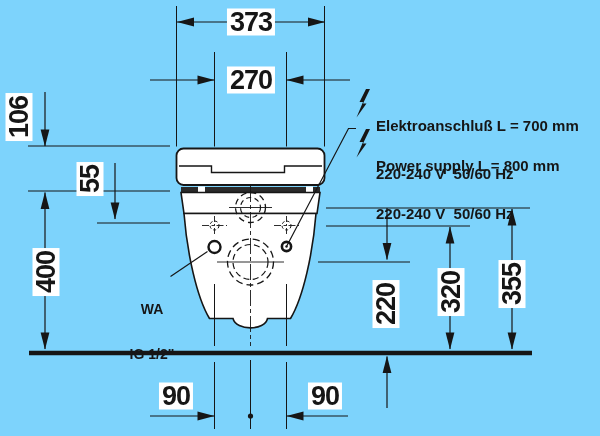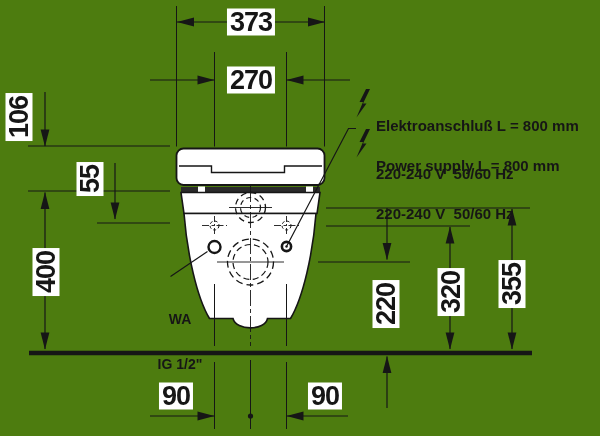--- a/index.html
+++ b/index.html
@@ -1,17 +1,17 @@
 <!DOCTYPE html>
 <html><head>
 <meta charset="utf-8">
 <style>
   html,body{margin:0;padding:0;background:#ffffff;}
   .canvas{
-    position:relative;width:600px;height:436px;background:#4d7c0f;overflow:hidden;
+    position:relative;width:600px;height:436px;background:#7dd3fc;overflow:hidden;
     font-family:"Liberation Sans","DejaVu Sans",sans-serif;color:#161616;
   }
   .canvas svg{position:absolute;left:0;top:0;}
   .txt{position:absolute;font-weight:bold;color:#161616;white-space:pre;}
   .dim{
     font-size:27px;letter-spacing:-1px;line-height:1;background:#ffffff;
     padding:0 3px;transform:translate(-50%,-50%);
   }
   .dimv{transform:translate(-50%,-50%) rotate(-90deg);}
   .ann{font-size:15px;line-height:16px;}
@@ -129,25 +129,25 @@
   <div class="txt dim dimv" style="left:19px;top:117px;">106</div>
   <div class="txt dim dimv" style="left:90px;top:179px;">55</div>
   <div class="txt dim dimv" style="left:46px;top:272px;">400</div>
   <div class="txt dim dimv" style="left:386px;top:304px;">220</div>
   <div class="txt dim dimv" style="left:451px;top:292px;">320</div>
   <div class="txt dim dimv" style="left:512px;top:284px;">355</div>
   <div class="txt dim" style="left:176px;top:396px;">90</div>
   <div class="txt dim" style="left:325px;top:396px;">90</div>
 
   <div class="txt ann" style="left:376px;top:86px;">
-    <div>Elektroanschluß L = 800 mm</div>
+    <div>Elektroanschluß L = 700 mm</div>
     <div>220-240 V  50/60 Hz</div>
   </div>
   <div class="txt ann" style="left:376px;top:126px;">
     <div>Power supply L = 800 mm</div>
     <div>220-240 V  50/60 Hz</div>
   </div>
-  <div class="txt wa" style="left:152px;top:282px;margin-left:28px;">
+  <div class="txt wa" style="left:152px;top:272px;">
     <div>WA</div>
     <div>IG 1/2"</div>
   </div>
 
 </div>
 
 </body></html>

